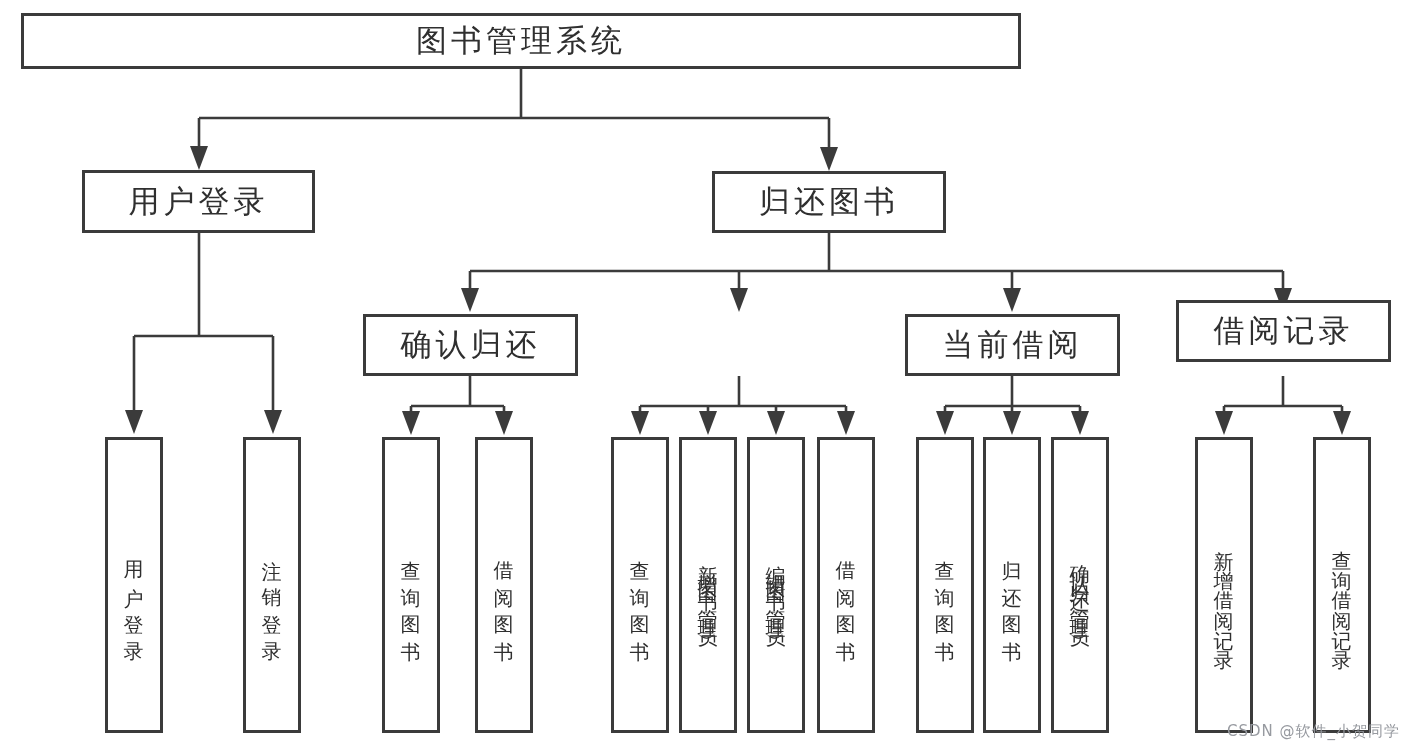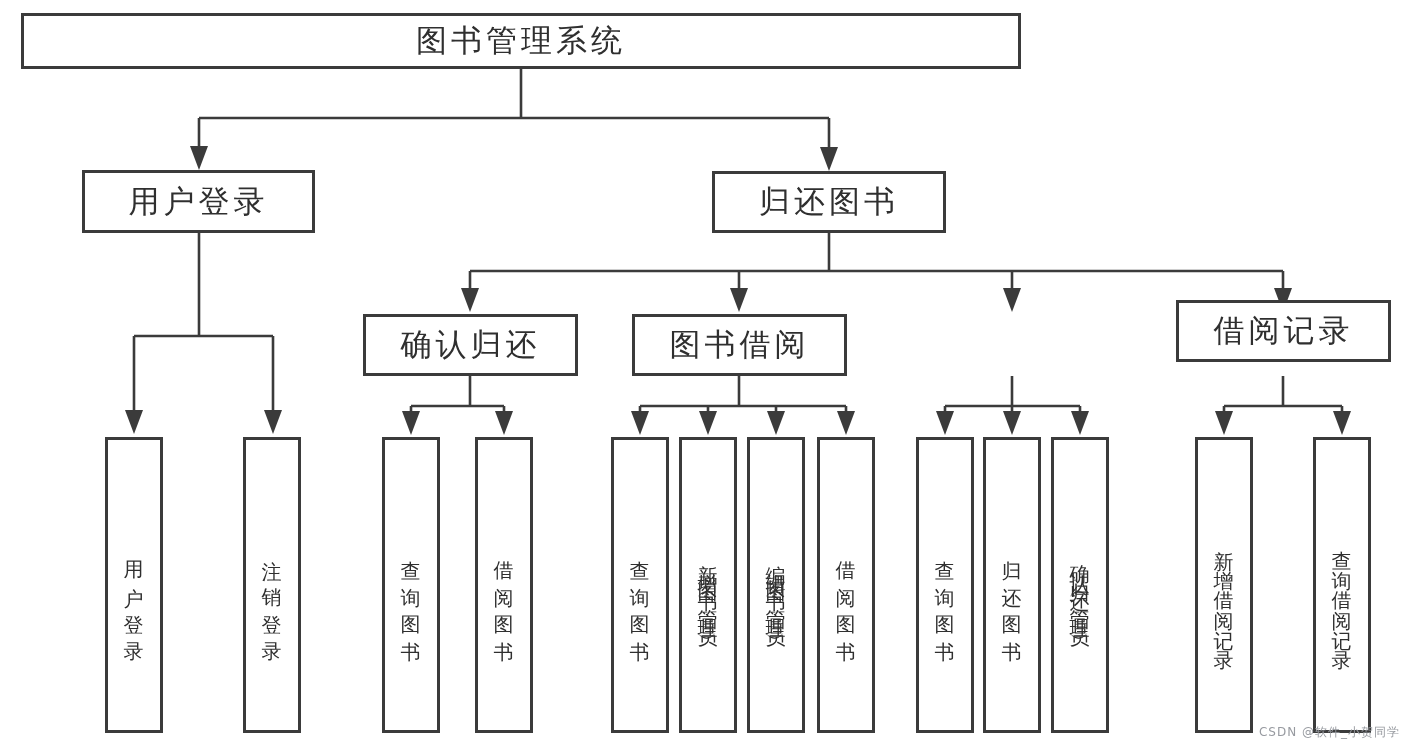--- a/index.html
+++ b/index.html
@@ -35,21 +35,21 @@
   }
   .vtext{
     writing-mode:vertical-rl;text-orientation:mixed;
     font-size:20px;line-height:1;color:var(--text);white-space:nowrap;
   }
   .sp-wide {letter-spacing:27px;margin-bottom:-27px;}
   .sp-mid  {letter-spacing:20px;margin-bottom:-20px;}
   .sp-tight{letter-spacing:9px;margin-bottom:-9px;}
   .watermark{
     position:absolute;right:5px;bottom:6px;
-    font-size:12px;letter-spacing:1px;color:var(--watermark);
+    font-size:15px;letter-spacing:1px;color:var(--watermark);
   }
 </style>
 </head>
 <body>
 
 <div class="stage">
 
   <svg class="connectors" viewBox="0 0 1405 747" xmlns="http://www.w3.org/2000/svg" aria-hidden="true">
     <g>
       <path d="M521 69 V118"></path>
@@ -118,21 +118,21 @@
       <polygon points="1333,411 1351,411 1342,435"></polygon>
     </g>
   </svg>
 
   <div class="hbox" style="left:21px;top:13px;width:1000px;height:56px">图书管理系统</div>
 
   <div class="hbox" style="left:82px;top:170px;width:233px;height:63px">用户登录</div>
   <div class="hbox" style="left:712px;top:171px;width:234px;height:62px">归还图书</div>
 
   <div class="hbox" style="left:363px;top:314px;width:215px;height:62px">确认归还</div>
-  <div class="hbox" style="left:632px;top:314px;width:215px;height:62px">图书借阅</div>
+  <div class="hbox" style="left:905px;top:314px;width:215px;height:62px">当前借阅</div>
   <div class="hbox" style="left:1176px;top:300px;width:215px;height:62px">借阅记录</div>
 
   <div class="vbox" style="left:105px">
     <span class="vtext sp-wide">用户登录</span>
   </div>
   <div class="vbox" style="left:243px">
     <span class="vtext sp-wide">注销登录</span>
   </div>
 
   <div class="vbox" style="left:382px">

